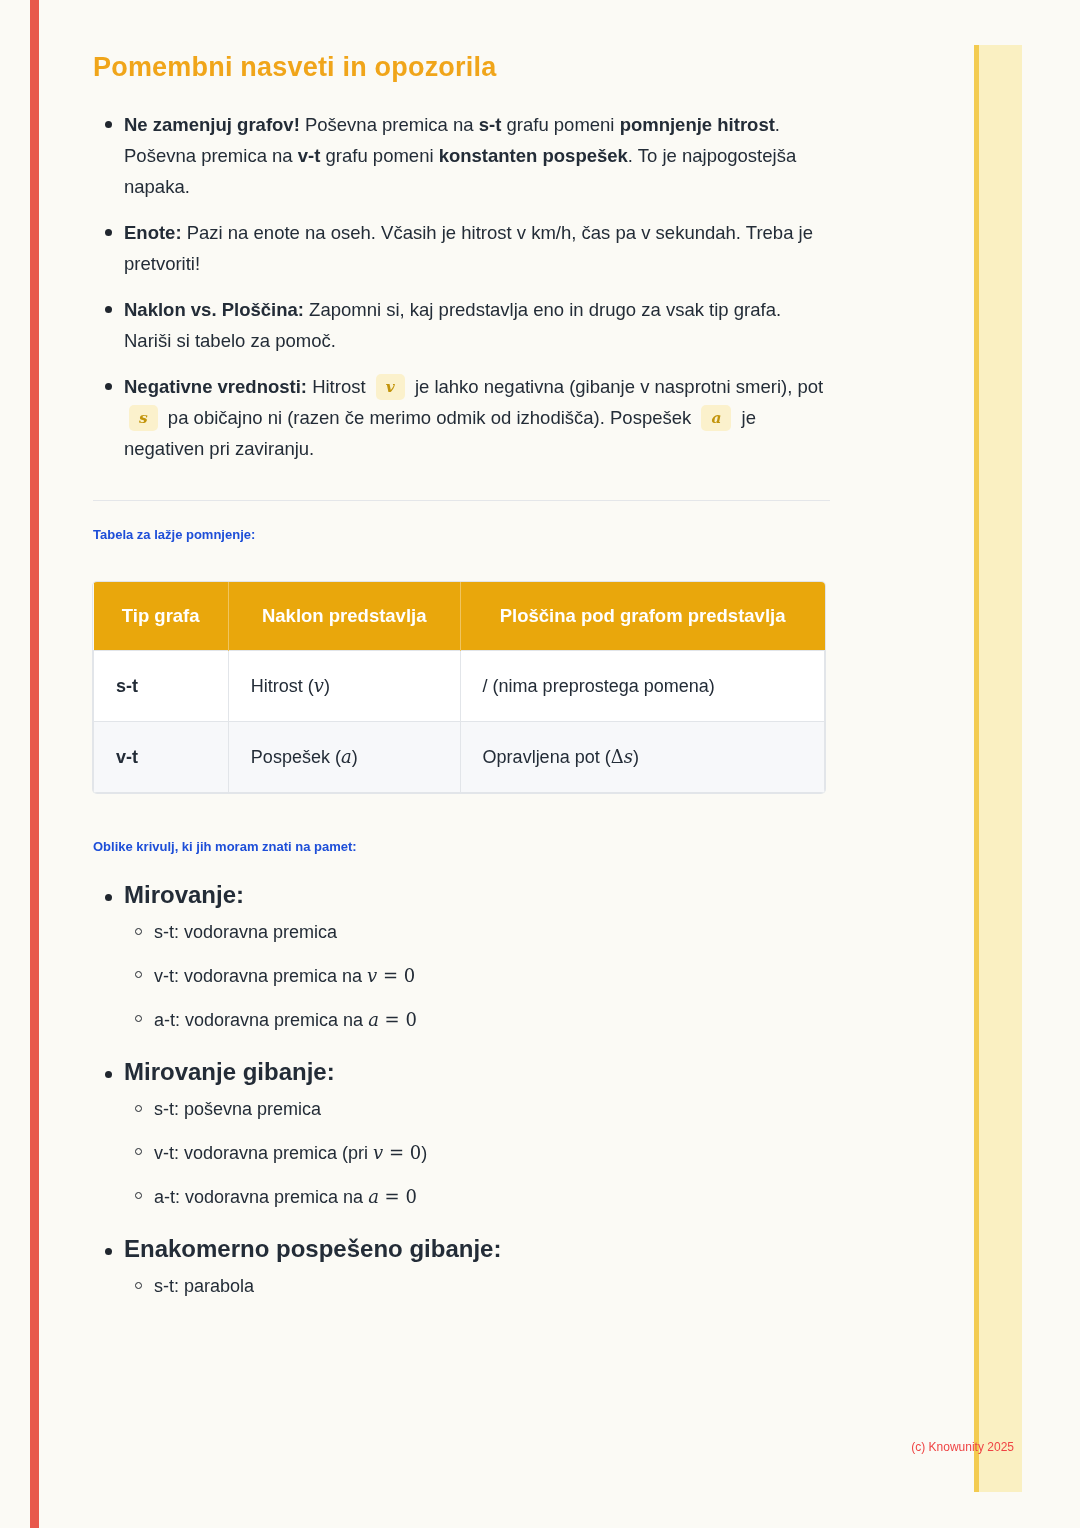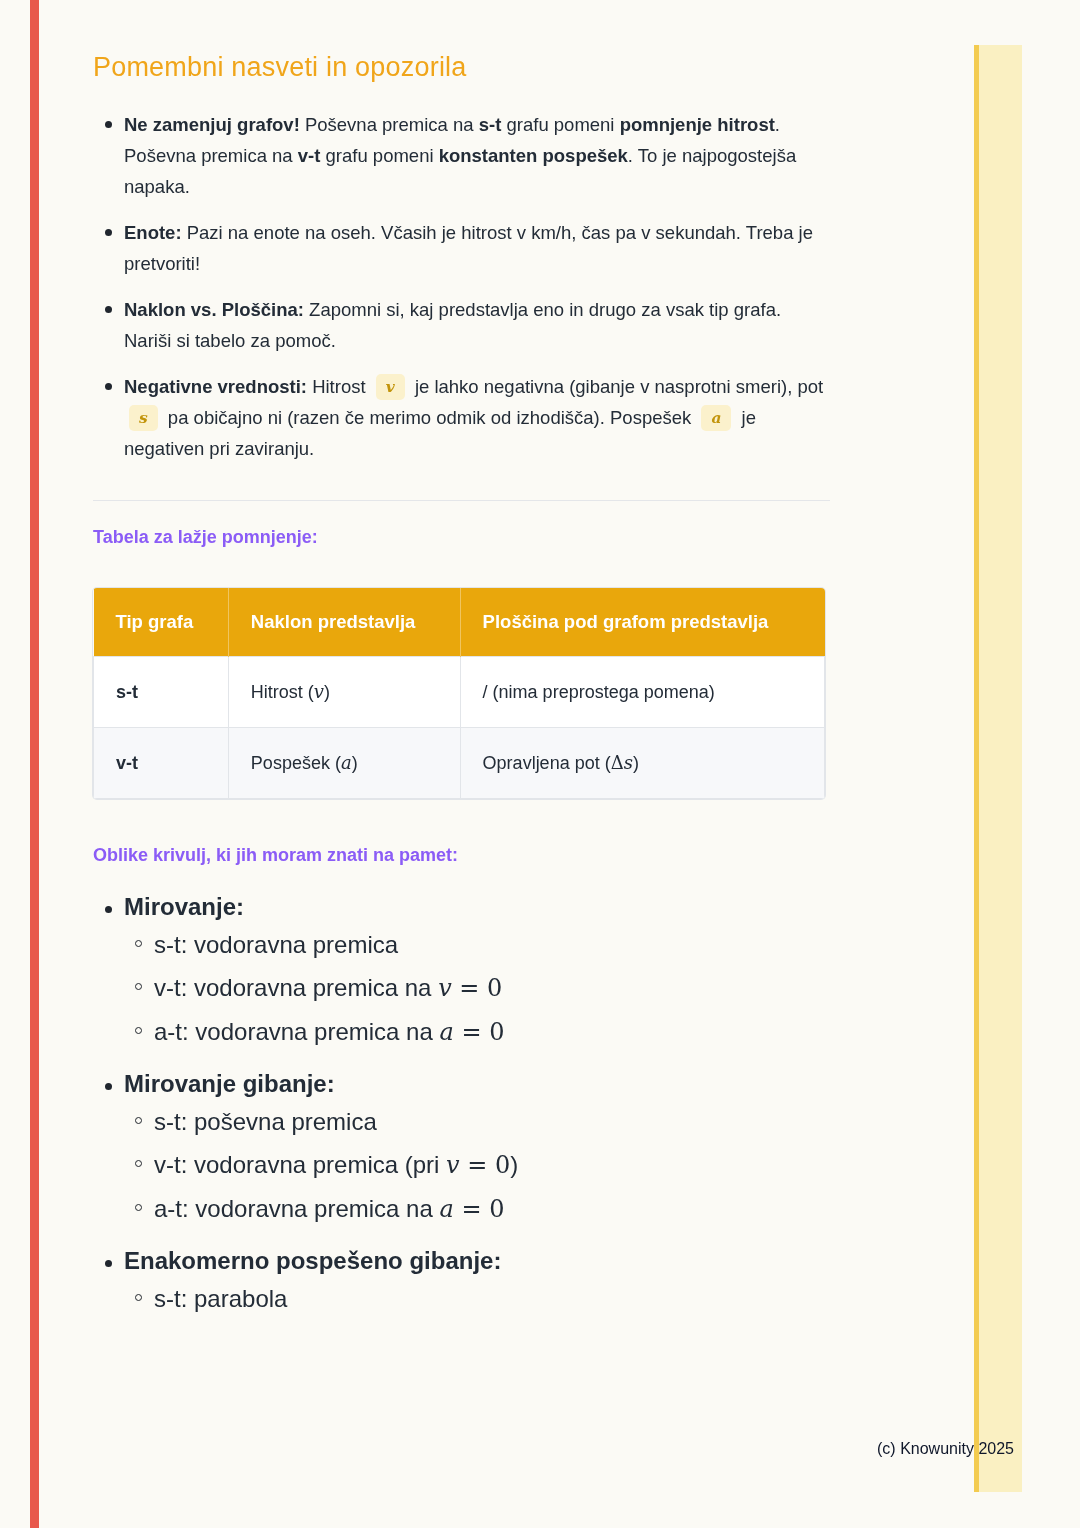--- a/index.html
+++ b/index.html
@@ -8,59 +8,59 @@
     background:#FBFAF5;
     font-family:"Liberation Sans",sans-serif;
     color:#232C37;
     position:relative;
     overflow:hidden;
   }
   .left-bar{position:absolute;left:30px;top:0;width:9px;height:1528px;background:#E8584C}
   .right-line{position:absolute;left:974px;top:45px;width:5px;height:1447px;background:#F3CB50}
   .right-strip{position:absolute;left:979px;top:45px;width:43px;height:1447px;background:#FAF0C2}
   .content{position:absolute;left:93px;top:0;width:737px}
-  h1.h{font-size:27px;font-weight:400;color:#F0A51A;margin-top:52px;letter-spacing:.2px}
+  h1.h{font-size:27px;font-weight:700;color:#F0A51A;margin-top:52px;letter-spacing:.2px}
   h1.h2{margin-top:38px}
   .blist{margin-top:26px}
   .bitem{display:flex;margin-bottom:15px}
   .dot{flex:0 0 auto;width:7px;height:7px;border-radius:50%;background:#20262E;margin:12px 12px 0 12px}
   .btext{font-size:18.5px;line-height:31px;flex:1}
   .seg-b{font-weight:700}
   .seg-i{font-family:"DejaVu Serif",serif;font-style:italic}
   .seg-m{font-family:"DejaVu Serif",serif}
   .seg-chip{
     display:inline-block;background:#FBF1CC;color:#C2940B;
     font-family:"DejaVu Serif",serif;font-style:italic;font-weight:700;
     font-size:15.5px;line-height:1;padding:5px 10px;border-radius:5px;
     margin:0 5px;position:relative;top:-1px;
   }
   hr.divider{border:none;border-top:1px solid #E4E6E9;margin-top:36px}
-  .lead{font-size:18px;font-weight:700;margin-top:26px;color:#8b5cf6}
+  .lead{font-size:13px;font-weight:700;margin-top:26px;color:#1d4ed8}
   .lead2{margin-top:46px}
   .tblwrap{margin-top:40px;width:732px;border-radius:4px;overflow:hidden;box-shadow:0 0 0 1px #E2E5E9}
   .tbl{width:732px;border-collapse:collapse}
   .tbl th{
-    background:#E9A70C;color:#fff;font-size:18.5px;font-weight:700;text-align:left;
+    background:#E9A70C;color:#fff;font-size:18.5px;font-weight:700;text-align:center;
     padding:23px 22px;border-right:1px solid rgba(255,255,255,.35);vertical-align:middle;
   }
   .tbl th:last-child{border-right:none}
   .tbl th:nth-child(1),.tbl td:nth-child(1){width:135px}
   .tbl th:nth-child(2),.tbl td:nth-child(2){width:232px}
   .tbl th:nth-child(3),.tbl td:nth-child(3){width:365px}
   .tbl td{border:1px solid #E2E5E9;padding:24px 22px;font-size:18px;background:#fff;vertical-align:middle}
   .tbl tr.alt td{background:#F7F8FA}
   .tbl td.c1{font-weight:700}
   .shapes{margin-top:28px}
   .group{margin-bottom:10px}
   .glabel{font-weight:700;font-size:24px;line-height:26px}
   .sublist{margin-top:10px}
   .sitem{display:flex;margin-bottom:14px}
   .circ{flex:0 0 auto;width:7px;height:7px;border:1.5px solid #23282F;border-radius:50%;background:transparent;margin:10px 12px 0 11px}
-  .stext{font-size:24px;line-height:29px;flex:1}
-  .footer{position:absolute;top:1440px;right:66px;font-size:16px;color:#0f172a}
+  .stext{font-size:18px;line-height:29px;flex:1}
+  .footer{position:absolute;top:1440px;right:66px;font-size:12px;color:#ef4444}
 </style>
 </head>
 <body>
 
 <div class="left-bar"></div>
 <div class="right-line"></div>
 <div class="right-strip"></div>
 
 <div class="content">
 

